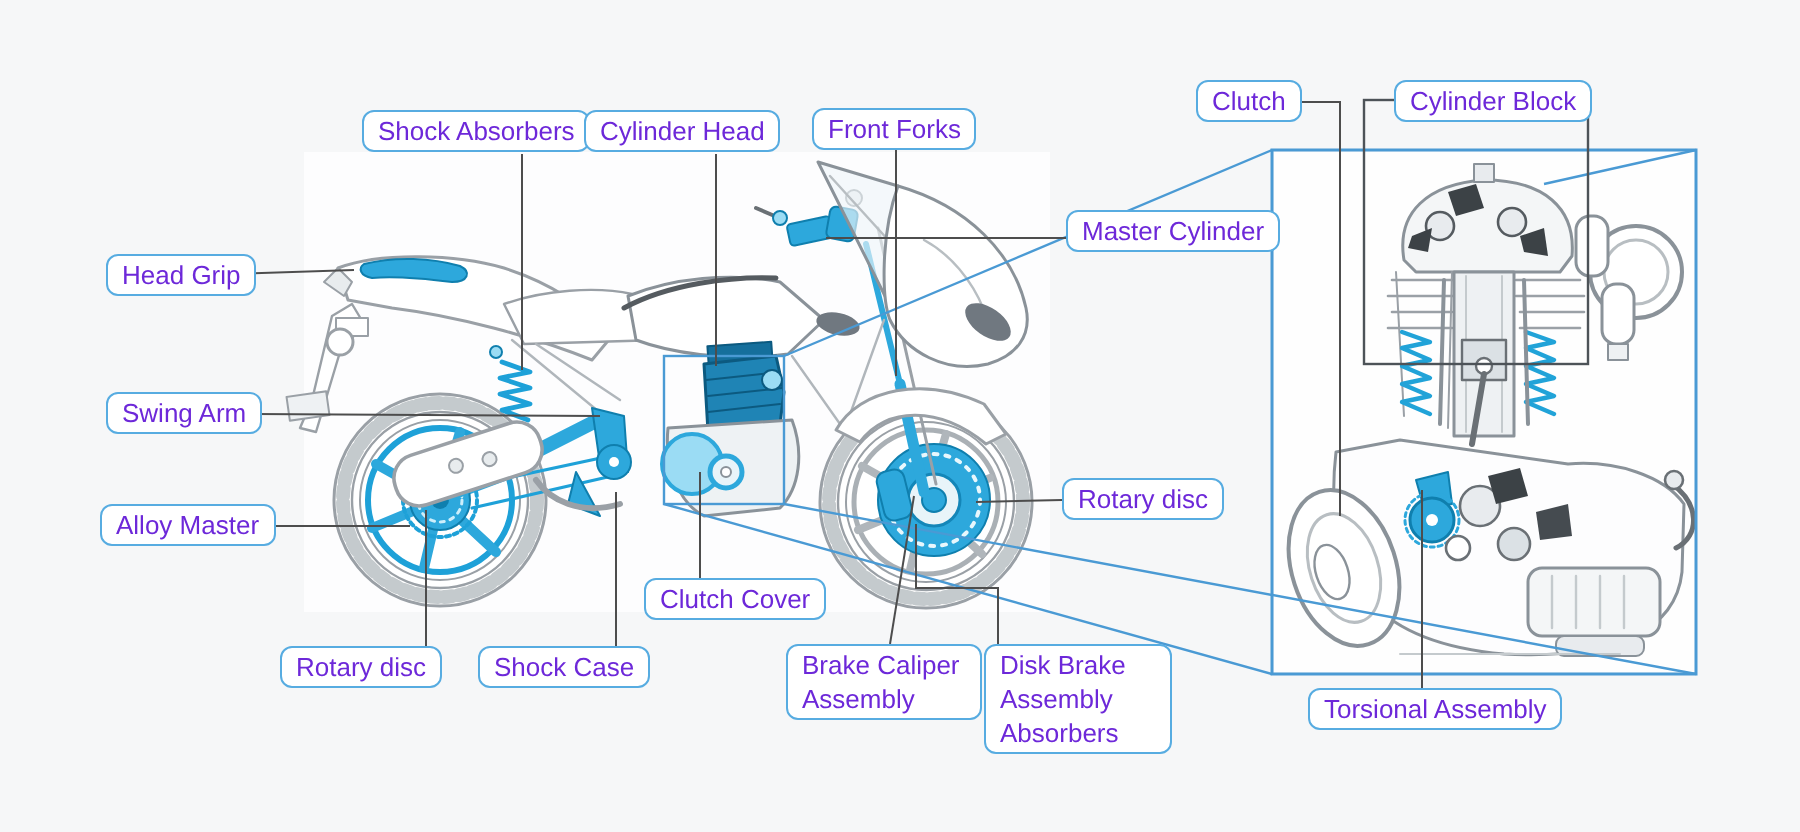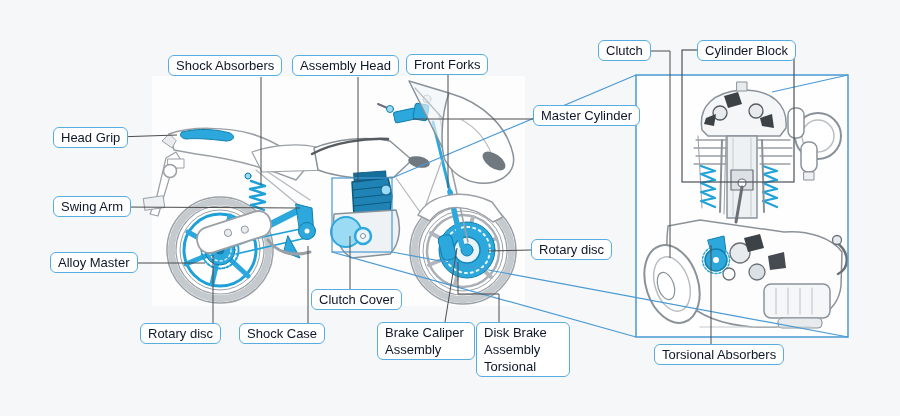--- a/index.html
+++ b/index.html
@@ -8,25 +8,25 @@
     background:#f6f7f8;
     font-family:"Liberation Sans",sans-serif;
   }
   #art{position:absolute;left:0;top:0;z-index:1;}
   .label{
     position:absolute;z-index:3;
     background:#ffffff;
     border:1.5px solid #57ace1;
     border-radius:6px;
     padding:1px 7px;
-    font-size:13px;line-height:17px;color:#0f172a;
+    font-size:13px;line-height:17px;color:#6d28d9;
     white-space:nowrap;
     box-sizing:content-box;
   }
-  .label.wrap{white-space:normal;}
+  .label.wrap{white-space:normal;margin-left:16px;}
 </style>
 </head>
 <body>
 
 <div id="stage">
 
   <svg id="art" width="900" height="416" viewBox="0 0 900 416">
 
     <rect x="152" y="76" width="373" height="230" fill="#fdfdfe"></rect>
     <rect x="637" y="76" width="211" height="260" fill="#fefefe"></rect>
@@ -246,30 +246,30 @@
       <line x1="213" y1="323" x2="213" y2="255"></line>
       <line x1="308" y1="323" x2="308" y2="246"></line>
       <line x1="350" y1="289" x2="350" y2="236"></line>
       <line x1="445" y1="322" x2="457" y2="248"></line>
       <path d="M499,322 L499,294 L458,294 L458,262"></path>
       <line x1="531" y1="250" x2="488" y2="251"></line>
       <line x1="711" y1="344" x2="711" y2="245"></line>
     </g>
   </svg>
 
-  <div class="label" style="left:168px;top:55px">Shock Absorbers</div>
-  <div class="label" style="left:292px;top:55px">Assembly Head</div>
+  <div class="label" style="left:181px;top:55px">Shock Absorbers</div>
+  <div class="label" style="left:292px;top:55px">Cylinder Head</div>
   <div class="label" style="left:406px;top:54px">Front Forks</div>
   <div class="label" style="left:53px;top:127px">Head Grip</div>
   <div class="label" style="left:533px;top:105px">Master Cylinder</div>
   <div class="label" style="left:598px;top:40px">Clutch</div>
   <div class="label" style="left:53px;top:196px">Swing Arm</div>
   <div class="label" style="left:697px;top:40px">Cylinder Block</div>
   <div class="label" style="left:50px;top:252px">Alloy Master</div>
   <div class="label" style="left:140px;top:323px">Rotary disc</div>
   <div class="label" style="left:239px;top:323px">Shock Case</div>
-  <div class="label" style="left:311px;top:289px">Clutch Cover</div>
+  <div class="label" style="left:322px;top:289px">Clutch Cover</div>
   <div class="label wrap" style="left:377px;top:322px;width:82px">Brake Caliper Assembly</div>
-  <div class="label wrap" style="left:476px;top:322px;width:78px">Disk Brake Assembly Torsional</div>
+  <div class="label wrap" style="left:476px;top:322px;width:78px">Disk Brake Assembly Absorbers</div>
   <div class="label" style="left:531px;top:239px">Rotary disc</div>
-  <div class="label" style="left:654px;top:344px">Torsional Absorbers</div>
+  <div class="label" style="left:654px;top:344px">Torsional Assembly</div>
 
 </div>
 
 </body></html>

